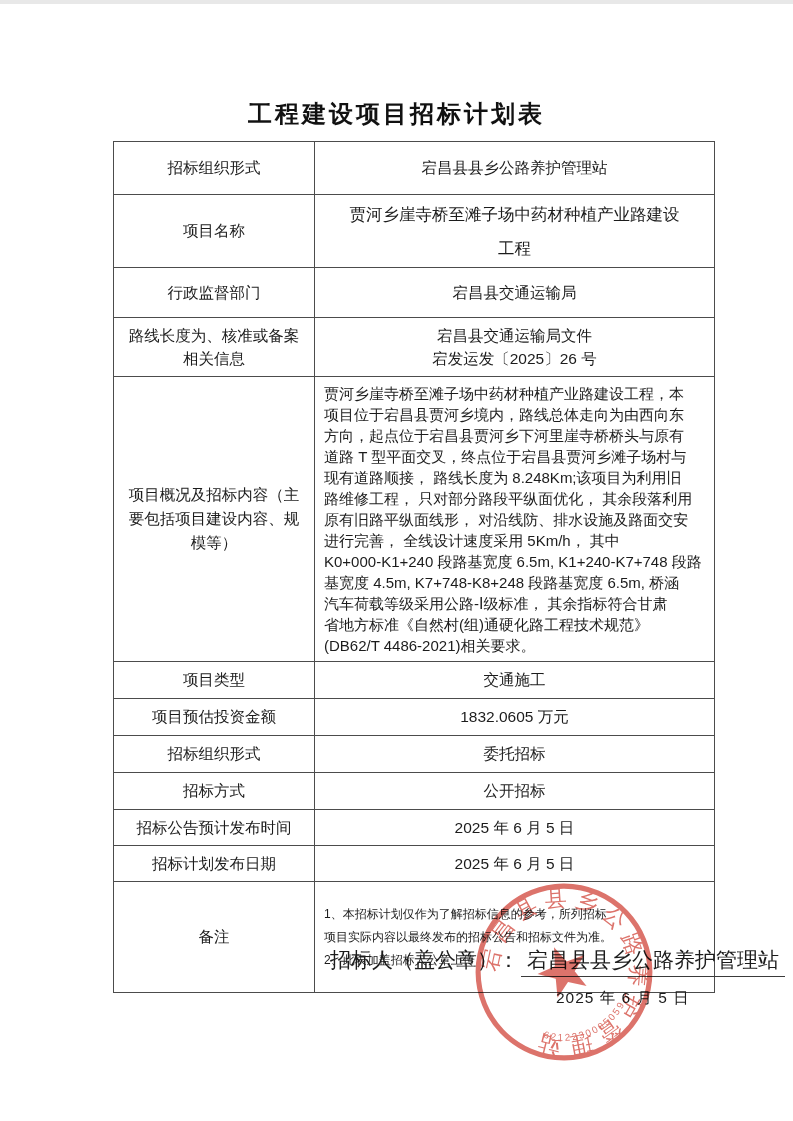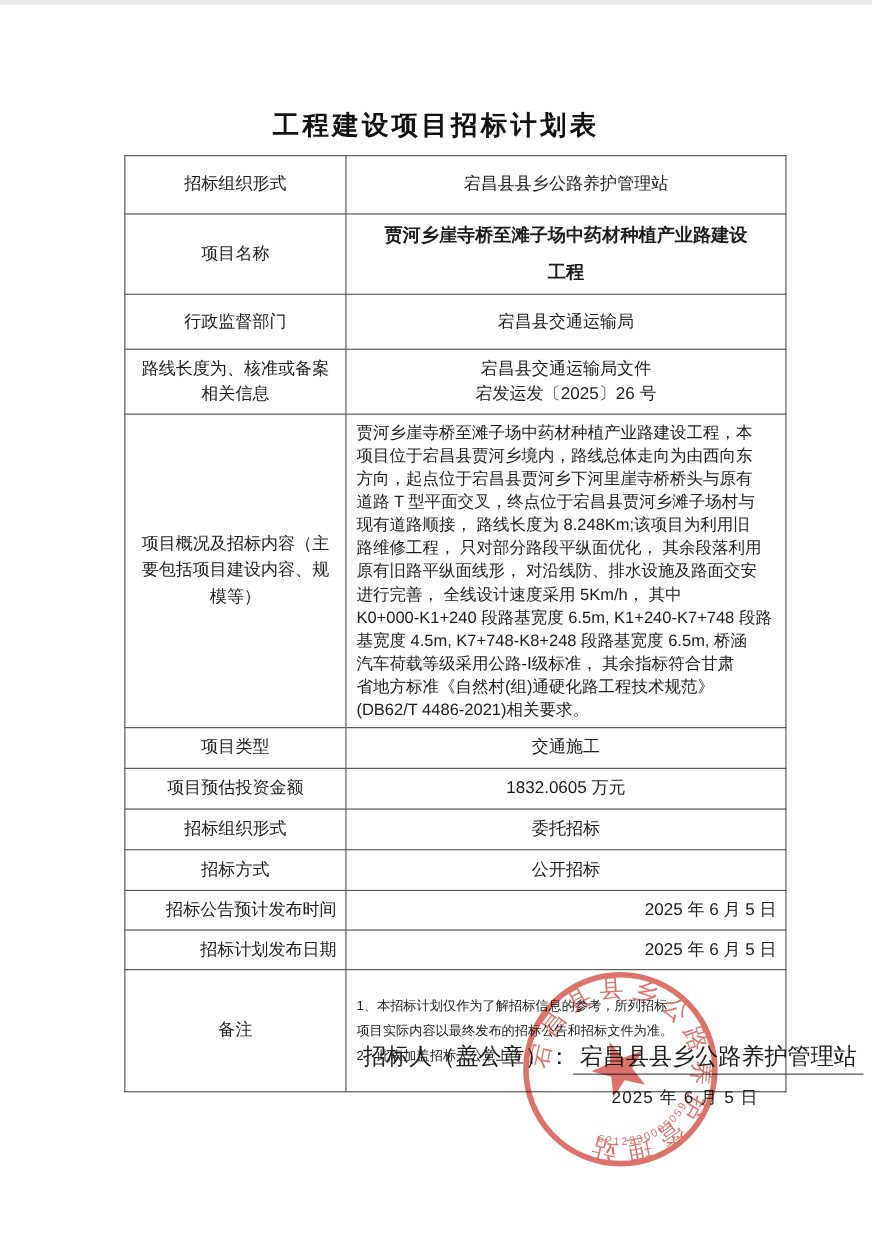--- a/index.html
+++ b/index.html
@@ -47,27 +47,27 @@
     padding:2px 8px;
     line-height:24px;
     white-space:pre-line;
   }
   td.value-left{
     text-align:left;
     padding:4px 8px 4px 9px;
   }
   tr.r0 td{height:48px;}
   tr.r1 td{height:68px;}
-  tr.r1 td.value-cell{line-height:34px;font-size:16.5px;font-weight:bold;}
+  tr.r1 td.value-cell{line-height:34px;font-size:16.5px;}
   tr.r2 td{height:45px;}
   tr.r3 td{height:54px;line-height:23px;}
   tr.r4 td{height:276px;}
   tr.r4 td.value-cell{font-size:15px;line-height:21px;vertical-align:middle;}
   tr.r5 td,tr.r6 td,tr.r7 td,tr.r8 td{height:32px;text-align:center;}
-  tr.r9 td,tr.r10 td{height:31px;text-align:right;}
+  tr.r9 td,tr.r10 td{height:31px;}
   tr.r11 td{height:102px;}
   tr.r11 td.value-cell{font-size:12px;line-height:23px;}
   .footer-sign{
     position:absolute;
     left:330px;top:942px;
     font-size:21px;
     white-space:nowrap;
   }
   .signer-name{
     display:inline-block;

